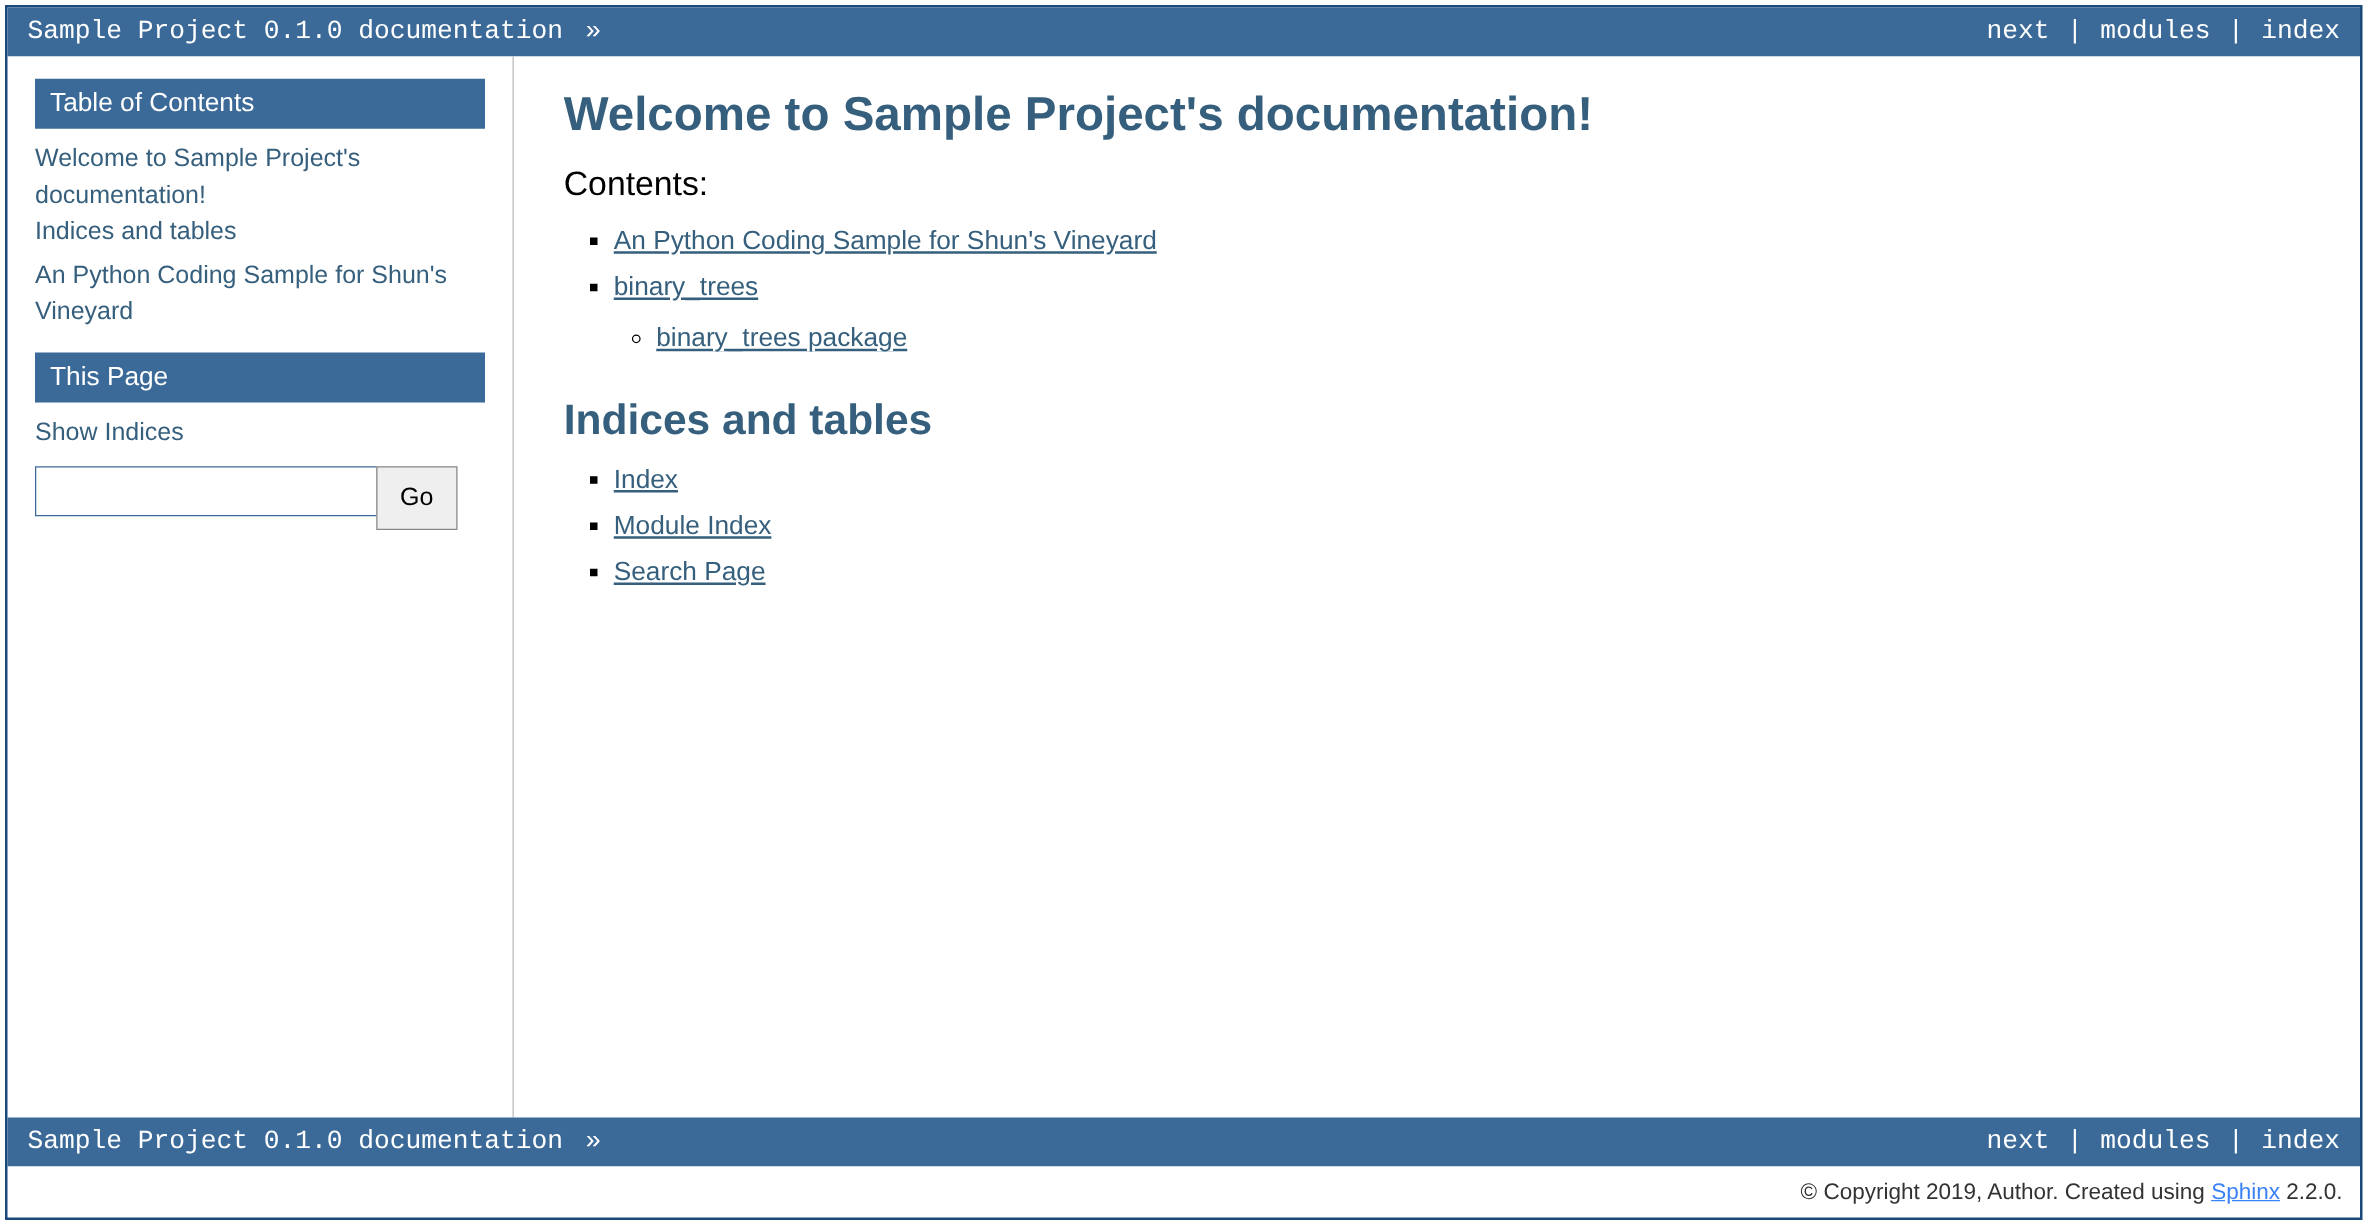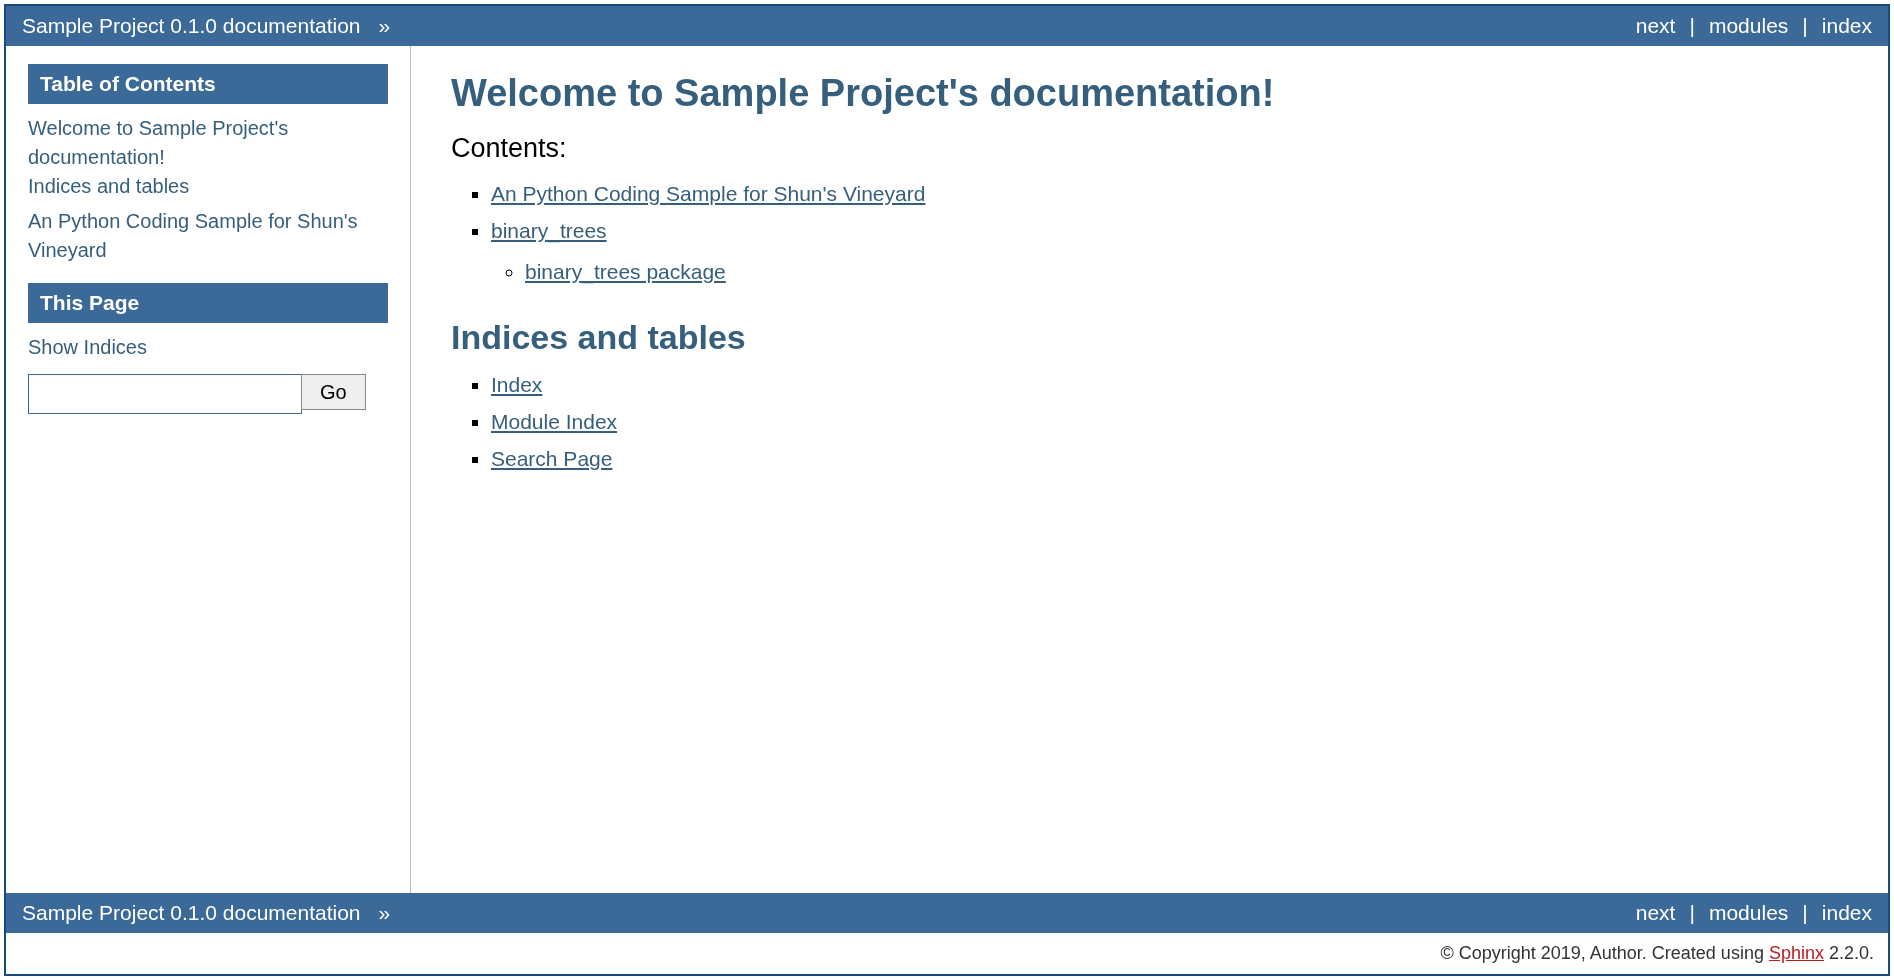--- a/index.html
+++ b/index.html
@@ -19,20 +19,21 @@
     flex-direction: column;
   }
   .rellink-bar {
     background: #3b6a98;
     color: #ffffff;
     padding: 8px 16px;
     display: flex;
     justify-content: space-between;
     align-items: center;
     font-size: 21px;
+    font-family: Liberation Mono, monospace;
   }
   .rellink-bar a {
     color: #ffffff;
     text-decoration: none;
     font-weight: 400;
   }
   .rellink-bar .left-group { display: flex; align-items: center; gap: 12px; }
   .rellink-bar .right-group { display: flex; gap: 14px; }
   .rellink-bar .sep { color: #ffffff; }
   .content-row {
@@ -43,40 +44,40 @@
   .sidebar {
     width: 405px;
     border-right: 1px solid #bbb;
     padding: 18px 22px 36px 22px;
     font-size: 20px;
   }
   .sidebar h3, .sidebar h4 {
     background: #3b6a98;
     color: #ffffff;
     font-size: 21px;
-    font-weight: 700;
+    font-weight: 400;
     margin: 18px 0 10px 0;
     padding: 8px 12px;
   }
   .sidebar h3:first-child { margin-top: 0; }
   .sidebar a {
     color: #355f7c;
     text-decoration: none;
   }
   .sidebar p { margin: 6px 0; line-height: 1.45; }
   .searchform { margin-top: 12px; display:flex; }
   .searchform input[type=text]{
     width: 274px; height: 40px;
     border: 1px solid #3b6a98;
     padding: 4px 8px;
     font-size: 18px;
     background: #ffffff;
   }
   .searchform button{
-    height: 36px; padding: 0 18px;
+    height: 51px; padding: 0 18px;
     border: 1px solid #888;
     background: #efefef;
     font-size: 20px;
     margin-left: -1px;
     cursor: pointer;
   }
   .main {
     flex: 1 1 auto;
     padding: 26px 40px 40px 40px;
   }
@@ -100,21 +101,21 @@
     color: #355f7c;
     text-decoration: underline;
   }
   .footer {
     text-align: right;
     font-size: 18px;
     color: #333;
     padding: 10px 14px;
     border-top: 0px solid #ccc;
   }
-  .footer a { color: #b91c1c; }
+  .footer a { color: #3b82f6; }
   .raquo { color: #fff; font-weight: 400; margin-left: 6px;}
 </style>
 </head>
 <body>
 
 <div class="page-outer">
 
   <div class="rellink-bar">
     <div class="left-group">
       <a href="#">Sample Project 0.1.0 documentation</a>

